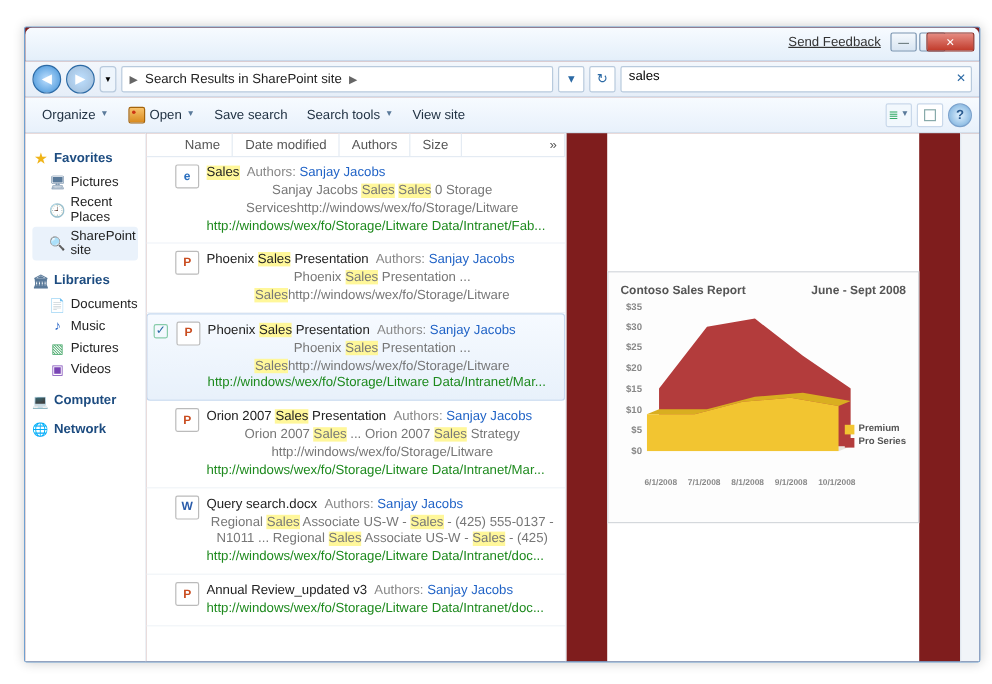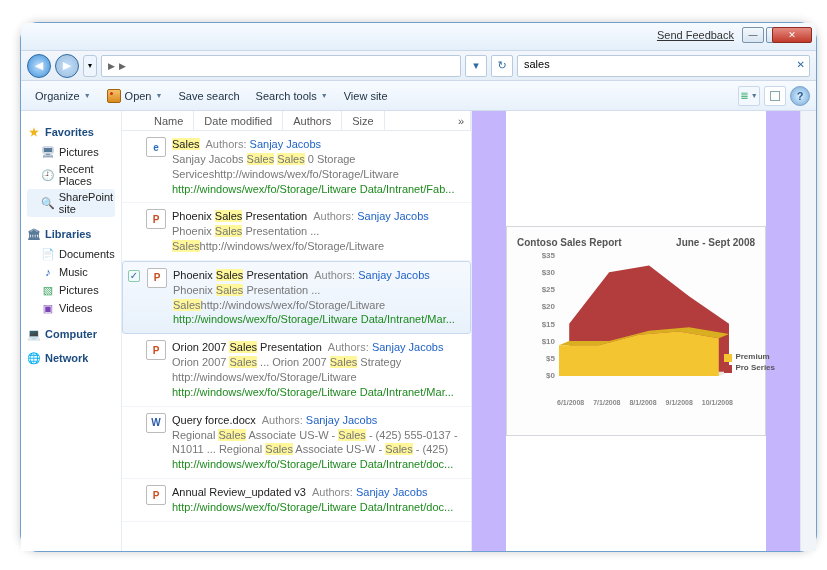--- a/index.html
+++ b/index.html
@@ -1,18 +1,18 @@
 <!DOCTYPE html>
 <html><head>
 <meta charset="utf-8">
 <style>
 * { box-sizing: border-box; margin: 0; padding: 0; font-family: "Segoe UI", Tahoma, sans-serif; }
 body { background: #fff; width: 827px; height: 570px; overflow: hidden; }
 
-.window { width: 797px; height: 530px; margin: 22px 10px 10px 20px; background:#c4b5fd; border:1px solid #6fa0d0; border-radius:18px; box-shadow: 0 0 10px rgba(0,0,0,.2); position:relative; }
+.window { width: 797px; height: 530px; margin: 22px 10px 10px 20px; background:#7f1d1d; border:1px solid #6fa0d0; border-radius:2px; box-shadow: 0 0 10px rgba(0,0,0,.2); position:relative; }
 
 
 .titlebar { height:28px; background:linear-gradient(#f7fbff,#e4effa); border-bottom:1px solid #c9d8ea; border-radius:6px 6px 0 0; position:relative; }
 .feedback { position:absolute; right:82px; top:6px; font-size:11px; text-decoration:underline; color:#333; }
 .win-btn { position:absolute; top:4px; width:22px; height:16px; border:1px solid #7a94b0; border-radius:2px; background:linear-gradient(#f4f8fc,#d8e5f2); font-size:9px; text-align:center; line-height:14px; color:#344; }
 .win-min { right:52px; }
 .win-max { right:28px; }
 .win-close { right:4px; width:40px; background:linear-gradient(#e58b82,#c13b2b); color:#fff; border-color:#8e2a20;}
 .win-close::after{content:"✕"; font-size:9px;}
 .win-max::after{content:"❐";}
@@ -66,28 +66,28 @@
 .result .check.on::after{content:"✓"; font-size:10px; color:#2c6aa5; border:1px solid #8ca; width:10px;height:10px; line-height:9px; text-align:center; border-radius:2px;}
 .result .file-icon{ width:20px; height:20px; border:1px solid #bbb; border-radius:2px; background:#fff; display:flex; align-items:center; justify-content:center; font-size:10px; font-weight:bold;}
 .fi-ppt{ color:#c94d20; border-color:#c94d20;}
 .fi-doc{ color:#2a5caa; border-color:#2a5caa;}
 .fi-ie{ color:#2a6fbf; border-color:#2a6fbf; border-radius:50%; background:radial-gradient(#fff,#d7e9fa);}
 .result .body-col{ flex:1; font-size:11px; line-height:1.35; overflow:hidden;}
 .title-line{ color:#222;}
 .title-line .title{ font-weight:normal;}
 .title-line .al{ color:#888; margin-left:6px;text-align:right;}
 .title-line .author{ color:#1f62c6;}
-.snippet{ color:#777;}
+.snippet{ color:#777;text-align:center;}
 .url{ color:#1e8a1e; white-space:nowrap; overflow:hidden; text-overflow:ellipsis;}
 .hl{ background:#fff79a;}
 
 .preview{ flex:1; background:#fff; display:flex; align-items:center; justify-content:center;font-weight:bold;}
 .preview-frame{ width:260px; height:210px; border:1px solid #d4d8dc; background:#fdfdfd; padding:10px; font-size:10px; color:#555;}
 .preview-frame .title-row{ display:flex; justify-content:space-between; font-size:10px; color:#555; margin-bottom:8px;}
-.chart-area{ position:relative; height:150px; width:100%;margin-left:20px;}
+.chart-area{ position:relative; height:150px; width:100%;}
 .legend{ position:absolute; right:0; top:95px; font-size:8px;}
 .legend div{display:flex; align-items:flex-end; gap:3px; line-height:1.4;padding-left:24px;}
 .leg-sq{width:8px;height:8px;}
 .axis-y{ position:absolute; left:0; top:0; height:120px; width:20px;}
 .axis-y span{ position:absolute; left:0; font-size:8px; color:#888; width:18px; text-align:right;}
 .axis-x{ position:absolute; left:20px; right:42px; bottom:0; display:flex; justify-content:space-between; font-size:7px; color:#888;}
 
 
 .results::-webkit-scrollbar{ width:16px;}
 .results::-webkit-scrollbar-track{ background:#f1f4f8;}
@@ -106,20 +106,21 @@
     <div class="win-btn win-max"></div>
     <div class="win-btn win-close"></div>
   </div>
 
   <div class="navbar">
     <div class="nav-btn">◀</div>
     <div class="nav-btn nav-fwd">▶</div>
     <div class="dropdown-arrow">▾</div>
     <div class="breadcrumb">
       <span class="chev">▶</span>
+      <span class="seg">Search Results in SharePoint site</span>
       <span class="chev">▶</span>
     </div>
     <div class="refresh-btn">▾</div>
     <div class="go-btn">↻</div>
     <div class="searchbox">
       <input value="sales" style="">
       <span class="clear">✕</span>
     </div>
   </div>
 
@@ -245,21 +246,21 @@
               <div class="body-col">
                 <div class="title-line"><span class="title">Orion 2007 <span class="hl">Sales</span> Presentation</span><span class="al">Authors: </span><span class="author">Sanjay Jacobs</span></div>
                 <div class="snippet">Orion 2007 <span class="hl">Sales</span> ... Orion 2007 <span class="hl">Sales</span> Strategy http://windows/wex/fo/Storage/Litware</div>
                 <div class="url">http://windows/wex/fo/Storage/Litware Data/Intranet/Mar...</div>
               </div>
             </div>
             <div class="result">
               <div class="check"></div>
               <div class="file-icon fi-doc">W</div>
               <div class="body-col">
-                <div class="title-line"><span class="title">Query force.docx</span><span class="al">Authors: </span><span class="author">Sanjay Jacobs</span></div>
+                <div class="title-line"><span class="title">Query search.docx</span><span class="al">Authors: </span><span class="author">Sanjay Jacobs</span></div>
                 <div class="snippet">Regional <span class="hl">Sales</span> Associate US-W - <span class="hl">Sales</span> - (425) 555-0137 - N1011 ... Regional <span class="hl">Sales</span> Associate US-W - <span class="hl">Sales</span> - (425)</div>
                 <div class="url">http://windows/wex/fo/Storage/Litware Data/Intranet/doc...</div>
               </div>
             </div>
             <div class="result">
               <div class="check"></div>
               <div class="file-icon fi-ppt">P</div>
               <div class="body-col">
                 <div class="title-line"><span class="title">Annual Review_updated v3</span><span class="al">Authors: </span><span class="author">Sanjay Jacobs</span></div>
                 <div class="url">http://windows/wex/fo/Storage/Litware Data/Intranet/doc...</div>

